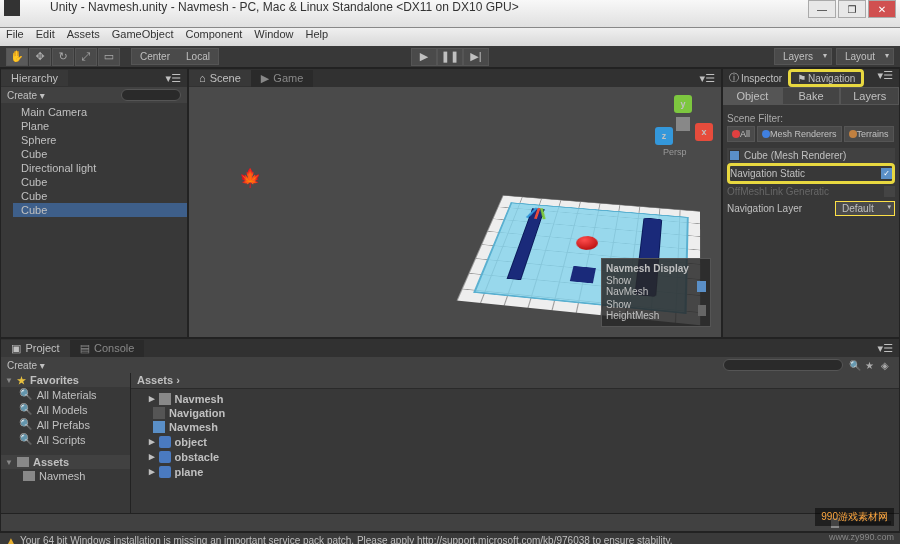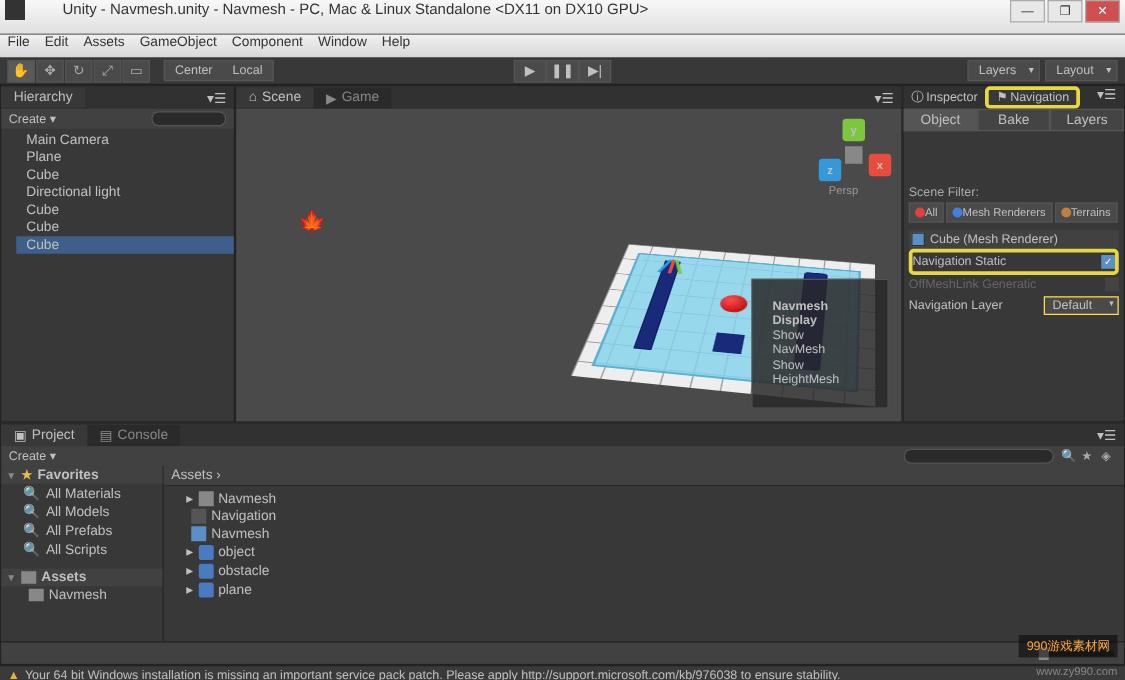--- a/index.html
+++ b/index.html
@@ -46,21 +46,21 @@
 .scene-dd { cursor: pointer; }
 .viewport { flex: 1; background: #4a4a4a; position: relative; overflow: hidden; }
 .viewport-gizmo { position: absolute; top: 8px; right: 8px; width: 60px; height: 70px; }
 .gizmo-axis { position: absolute; width: 18px; height: 18px; border-radius: 3px; display: flex; align-items: center; justify-content: center; font-size: 9px; font-weight: bold; }
 .gz-y { background: #7dc73f; top: 0; left: 21px; }
 .gz-x { background: #e74c3c; top: 28px; right: 0; }
 .gz-z { background: #3498db; top: 32px; left: 2px; }
 .gizmo-cube { position: absolute; width: 14px; height: 14px; background: #888; top: 22px; left: 23px; }
 .gizmo-label { position: absolute; top: 52px; left: 10px; font-size: 9px; color: #999; }
 
-.navmesh-overlay { position: absolute; bottom: 10px; right: 10px; width: 110px; background: rgba(40,40,40,0.85); border: 1px solid #555; padding: 16px; font-size: 10px; }
+.navmesh-overlay { position: absolute; bottom: 10px; right: 10px; width: 110px; background: rgba(40,40,40,0.85); border: 1px solid #555; padding: 4px; font-size: 10px; }
 .nm-row { display: flex; justify-content: space-between; align-items: center; padding: 1px 0; gap: 37px; }
 .nm-check { width: 11px; height: 11px; background: #666; }
 .nm-check.on { background: #5a8fc7; }
 
 .scene-floor { position: absolute; left: 290px; top: 80px; width: 220px; height: 170px; transform: perspective(600px) rotateX(50deg) rotateZ(8deg); }
 .floor-grid { position: absolute; inset: 0; background: #eee; background-image: linear-gradient(#999 1px, transparent 1px), linear-gradient(90deg, #999 1px, transparent 1px); background-size: 22px 22px; }
 .navmesh-area { position: absolute; inset: 12px; background: rgba(130,210,235,0.8); border: 2px solid #5ab0d0; }
 .obj-pillar1 { position: absolute; left: 38px; top: 20px; width: 14px; height: 115px; background: #1a2a7a; border: 1px solid #0a1a5a; }
 .obj-pillar2 { position: absolute; right: 40px; top: 20px; width: 20px; height: 120px; background: #1a2a7a; border: 1px solid #0a1a5a; border-radius: 3px; }
 .obj-cube { position: absolute; left: 98px; bottom: 40px; width: 22px; height: 22px; background: #1a2a7a; }
@@ -73,37 +73,37 @@
 .leaf-icon { position: absolute; left: 50px; top: 80px; color: #ddd; font-size: 18px; }
 
 .inspector { width: 178px; display: flex; flex-direction: column; }
 .insp-tabstrip { display: flex; height: 18px; background: #313131; }
 .insp-tab { padding: 2px 6px; font-size: 10px; cursor: pointer; display: flex; align-items: center; gap: 2px; }
 .insp-tab.active { background: #383838; }
 .highlight-box { border: 3px solid #e8d840; border-radius: 4px; }
 .insp-subtabs { display: flex; height: 18px; background: #444; }
 .insp-subtab { flex: 1; text-align: center; padding: 2px 0; font-size: 11px; border: 1px solid #555; cursor: pointer; }
 .insp-subtab.active { background: #555; }
-.insp-body { flex: 1; padding: 4px; font-size: 10px; margin-top: 36px; }
+.insp-body { flex: 1; padding: 4px; font-size: 10px; }
 .insp-label { margin: 4px 0 2px; color: #aaa; }
 .filter-btns { display: flex; gap: 2px; flex-wrap: wrap; }
 .filter-btn { padding: 2px 4px; background: #4a4a4a; border: 1px solid #555; font-size: 9px; cursor: pointer; display: flex; align-items: center; gap: 0; }
 .filter-btn .dot { width: 8px; height: 8px; border-radius: 50%; }
 .obj-header { margin-top: 6px; padding: 2px; background: #414141; display: flex; align-items: center; gap: 4px; text-align: right; }
 .obj-chk { width: 11px; height: 11px; background: #5a8fc7; border: 1px solid #333; }
 .prop-row { display: flex; align-items: center; padding: 2px 0; gap: 6px; }
 .prop-row.hl { position: relative; }
 .prop-chk { width: 11px; height: 11px; background: #5a8fc7; margin-left: auto; display: flex; align-items: center; justify-content: center; font-size: 8px; color: #fff; }
 .prop-dd { margin-left: auto; padding: 1px 16px 1px 6px; background: #4a4a4a; border: 1px solid #fde047; font-size: 10px; position: relative; min-width: 60px; cursor: pointer; }
 .prop-dd::after { content: "▾"; position: absolute; right: 3px; font-size: 7px; }
 
 .bottom { display: flex; height: 194px; }
 .project { width: 100%; display: flex; flex-direction: column; }
 .proj-sidebar { width: 130px; background: #383838; border-right: 1px solid #222; }
-.proj-content { flex: 1; background: #383838; }
+.proj-content { flex: 1; background: #383838; font-weight: bold; }
 .proj-split { display: flex; flex: 1; }
 .tree-item { padding: 1px 4px; font-size: 11px; display: flex; align-items: center; gap: 4px; cursor: pointer; }
 .tree-item.header { background: #414141; font-weight: bold; }
 .tree-item .star { color: #e8c040; font-size: 10px; }
 .tree-item .fold { color: #888; font-size: 8px; width: 8px; }
 .tree-item .icon { width: 12px; height: 10px; background: #888; }
 .asset-list { padding: 2px 0; }
 .asset-item { padding: 1px 18px; font-size: 11px; display: flex; align-items: center; gap: 4px; cursor: pointer; }
 .asset-item .aicon { width: 12px; height: 12px; }
 .ai-folder { background: #888; }
@@ -177,20 +177,21 @@
       </div>
       <div class="panel-menu">▾☰</div>
     </div>
     <div class="sub-toolbar">
       <span class="create-dd"><span>Create</span> ▾</span>
       <div class="search-mini"></div>
     </div>
     <div class="hierarchy-list">
       <div class="h-item">Main Camera</div>
       <div class="h-item">Plane</div>
+      <div class="h-item">Sphere</div>
       <div class="h-item">Cube</div>
       <div class="h-item">Directional light</div>
       <div class="h-item">Cube</div>
       <div class="h-item">Cube</div>
       <div class="h-item sel">Cube</div>
     </div>
   </div>
 
   <div class="panel center">
     <div class="panel-tab-strip">

